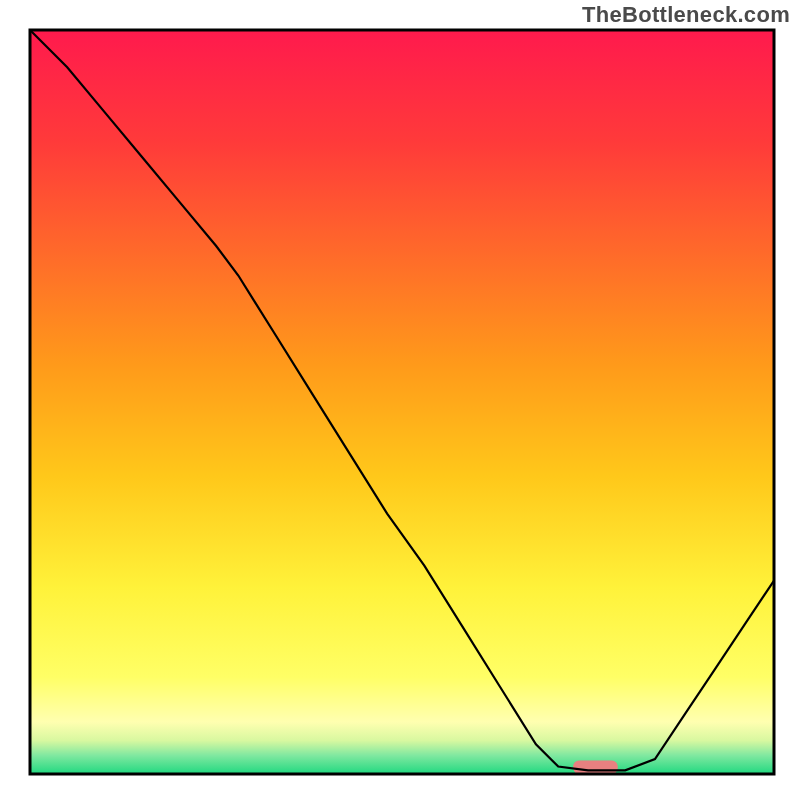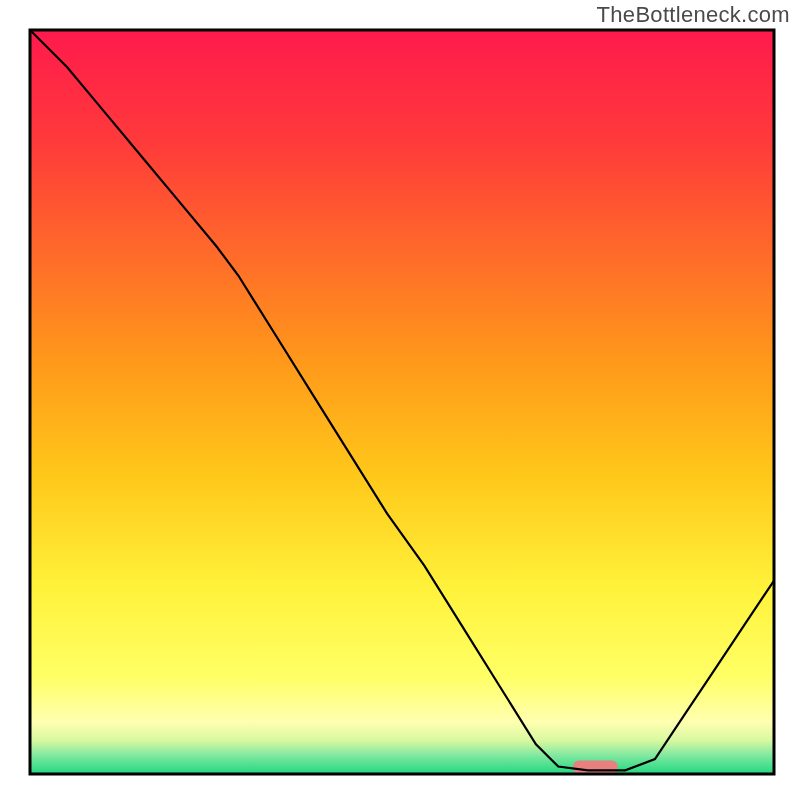--- a/index.html
+++ b/index.html
@@ -14,21 +14,21 @@
     position: relative;
     width: 800px;
     height: 800px;
   }
   .watermark {
     position: absolute;
     top: 2px;
     right: 10px;
     color: #4a4a4a;
     font-size: 22px;
-    font-weight: 400;
+    font-weight: 700;
     letter-spacing: 0.3px;
     z-index: 10;
   }
   svg.plot {
     position: absolute;
     left: 0;
     top: 0;
   }
 </style>
 </head>

